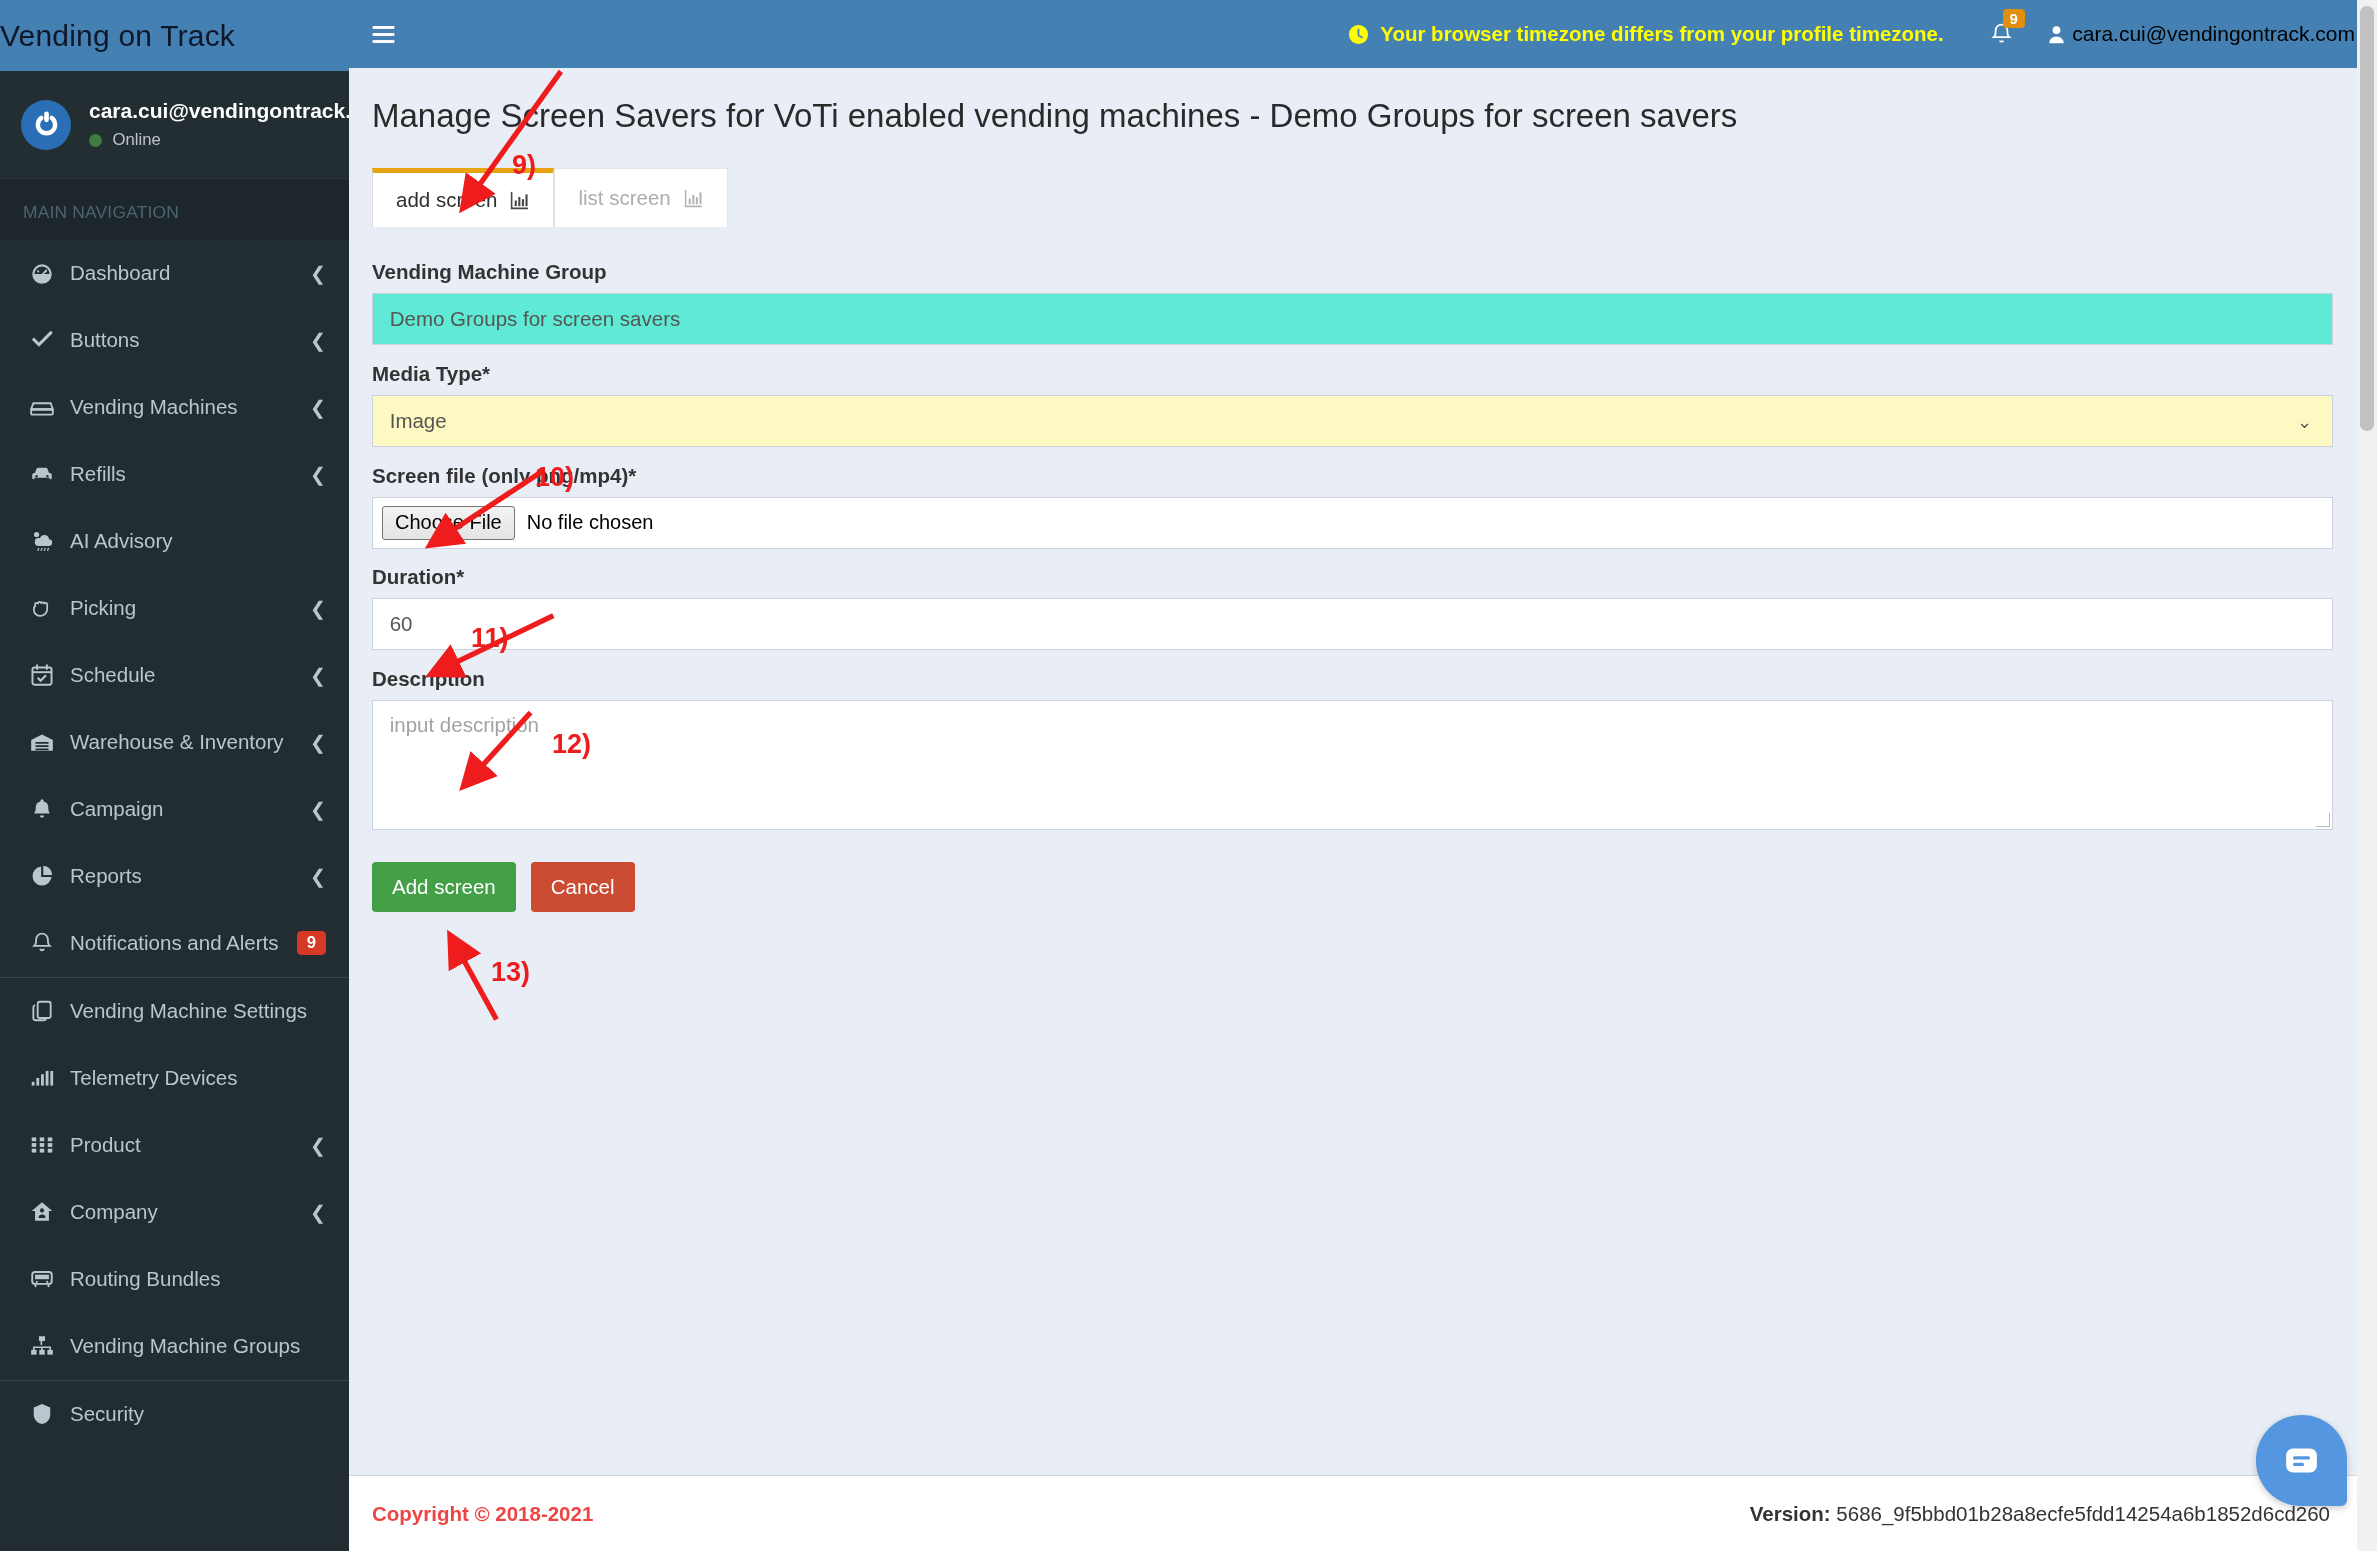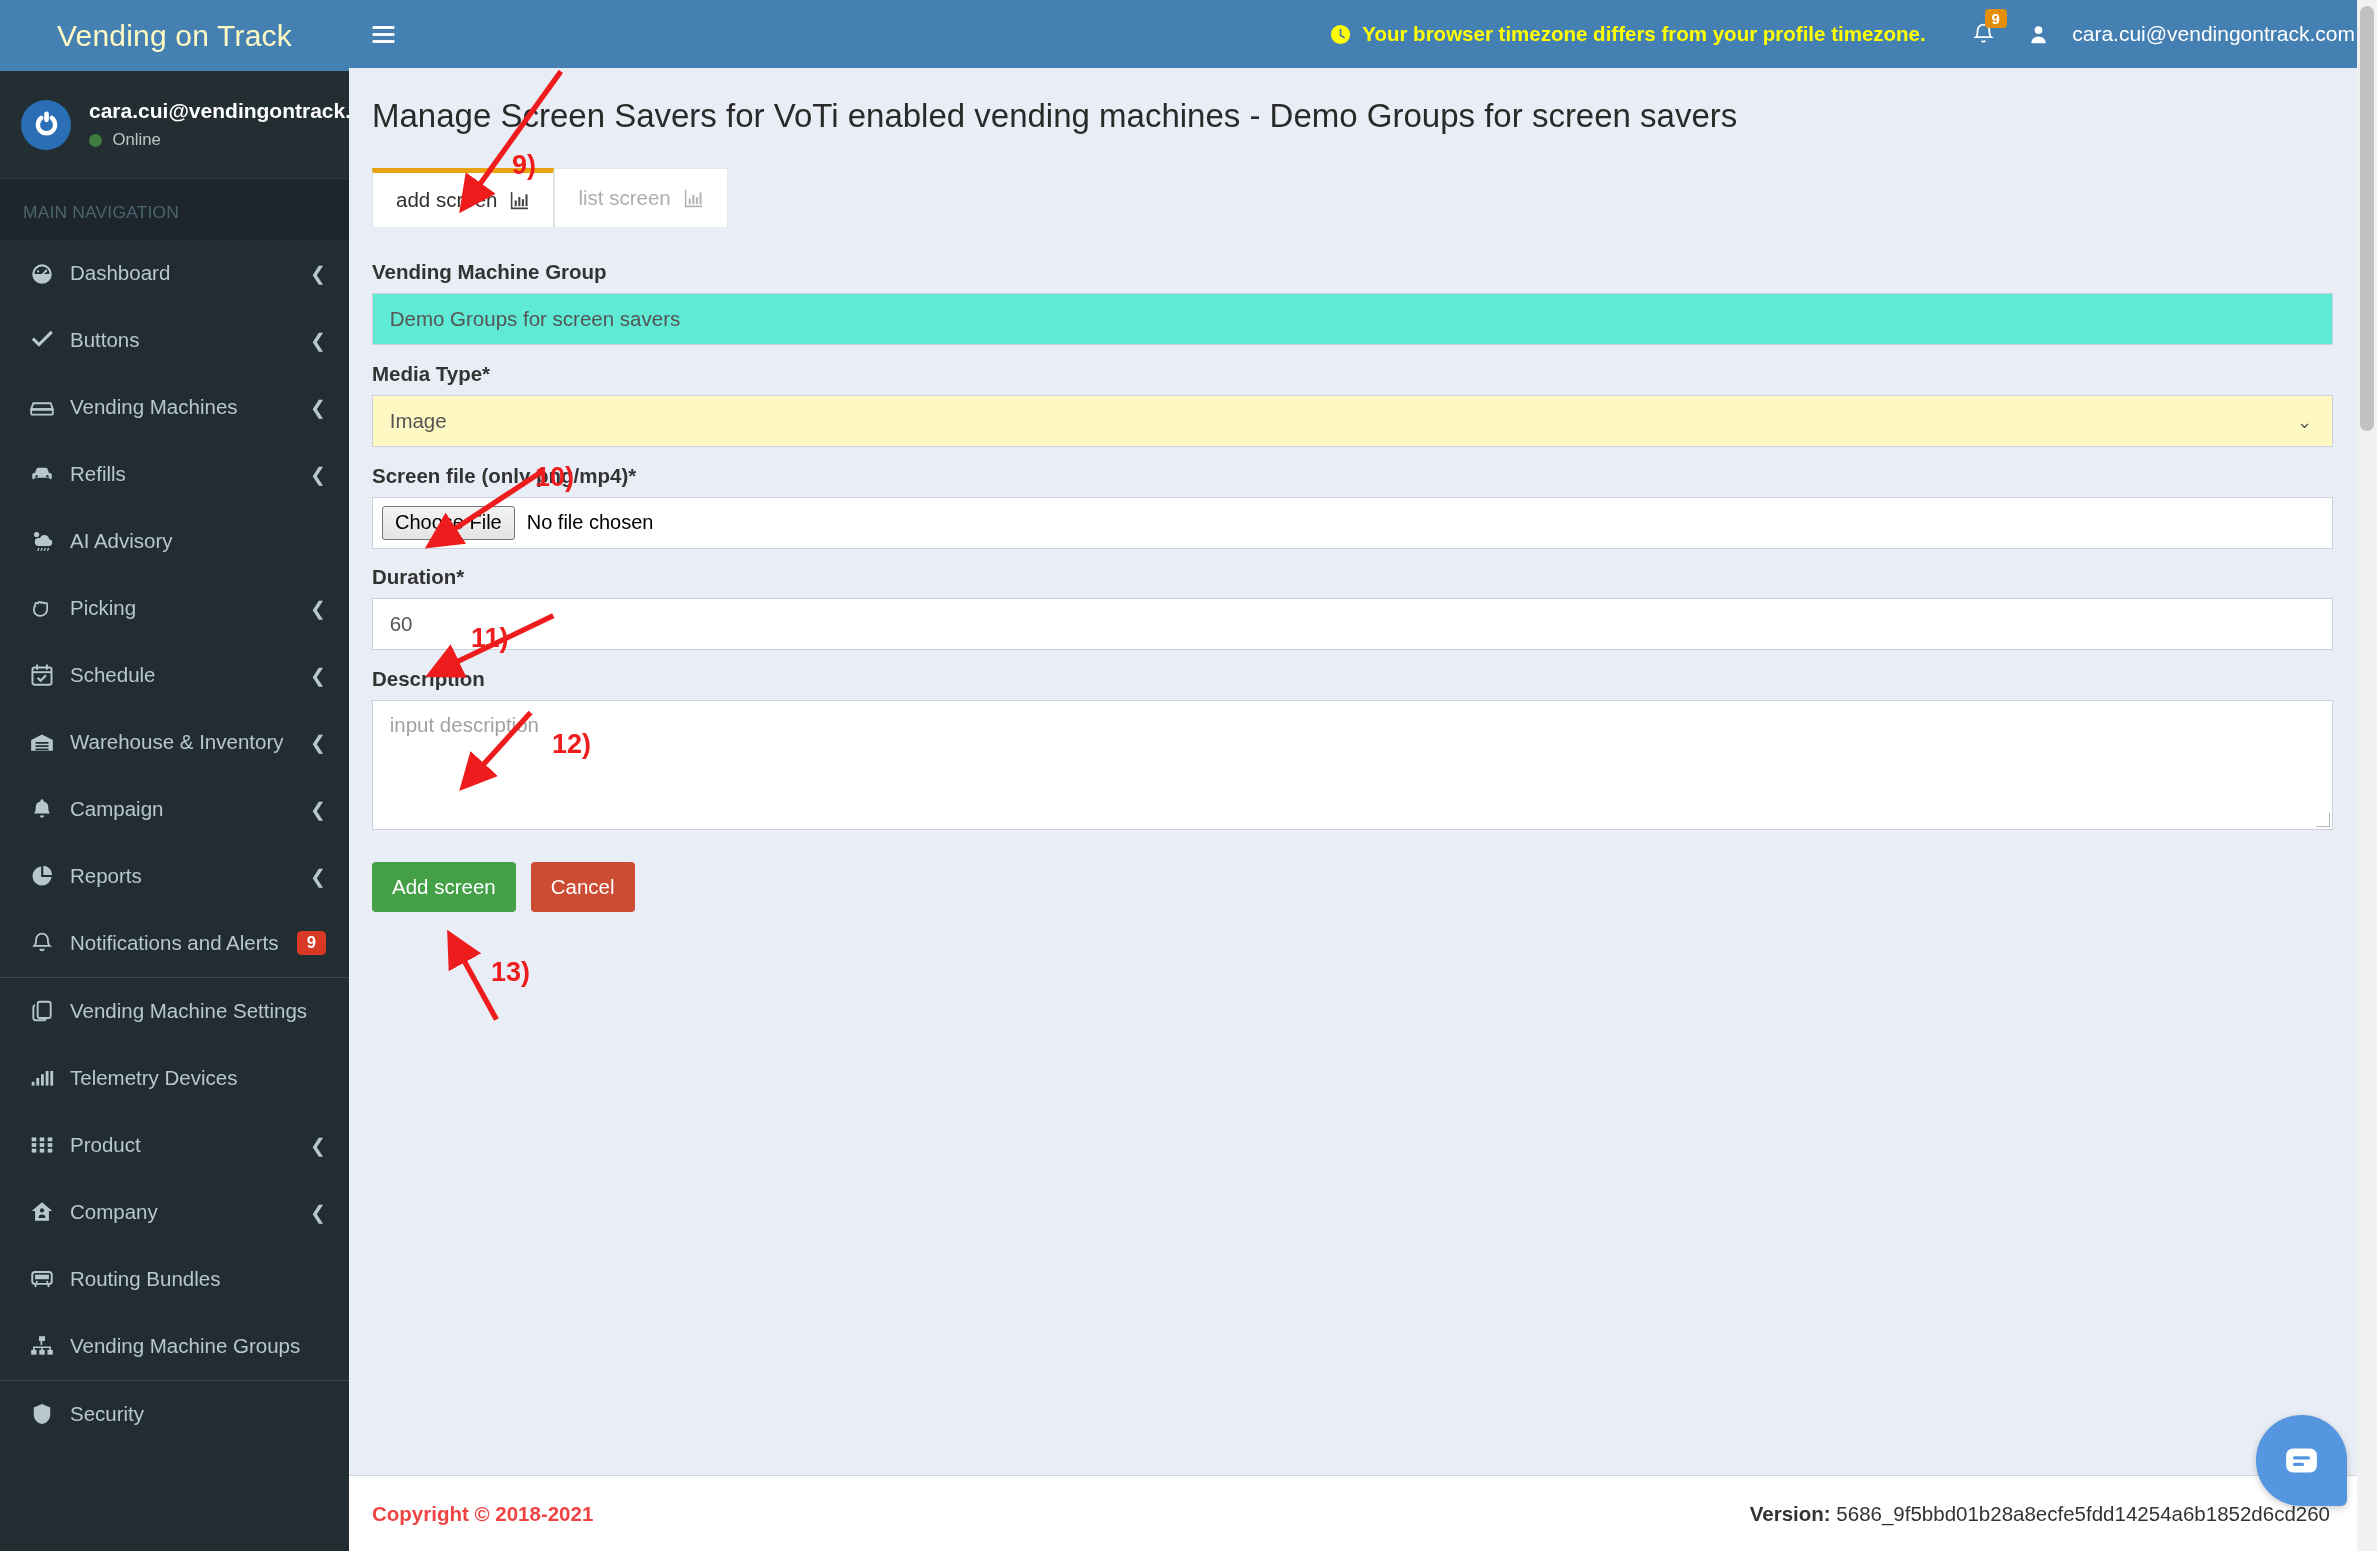--- a/index.html
+++ b/index.html
@@ -15,22 +15,22 @@
   #sidebar {
     position: absolute; left: 0; top: 0;
     width: 349px; height: 1551px;
     background: #222d32;
     z-index: 30;
     overflow: hidden;
   }
   #brand {
     height: 71px;
     background: #4580b3;
-    display: flex; align-items: center; justify-content: center;
-    color: #fef9c3;
+    display: flex; align-items: center; 
+    color: #0f172a;
     font-size: 30px;
     font-weight: 400;
     letter-spacing: 0.2px;
   }
   #userpanel {
     height: 108px;
     background: #232e33;
     display: flex; align-items: center;
     padding: 0 0 0 21px;
     border-bottom: 0.8px solid #2a363b;
@@ -128,23 +128,23 @@
   }
   .bell-wrap svg { width: 27px; height: 27px; stroke: #fff; fill: none; stroke-width: 1.6; }
   .bell-badge {
     position: absolute; top: -12px; left: 15px;
     background: #e08e0b; color: #fff;
     font-size: 15px; font-weight: bold;
     border-radius: 3.8px; padding: 2.3px 6.8px;
     line-height: 1;
   }
   .nav-user {
-    color: #ffffff; font-size: 21px;
-    display: flex; align-items: center;
-    white-space: nowrap; cursor: pointer; gap: 18px;
+    color: #000000; font-size: 21px;
+    display: flex; align-items: center;
+    white-space: nowrap; cursor: pointer;
   }
   .nav-user svg { width: 23px; height: 23px; fill: #fff; margin-right: 4.5px; }
 
   
   #content {
     position: absolute; left: 349px; top: 68px;
     width: 2029px; height: 1407px;
     background: #e9edf5;
     overflow: hidden;
   }

